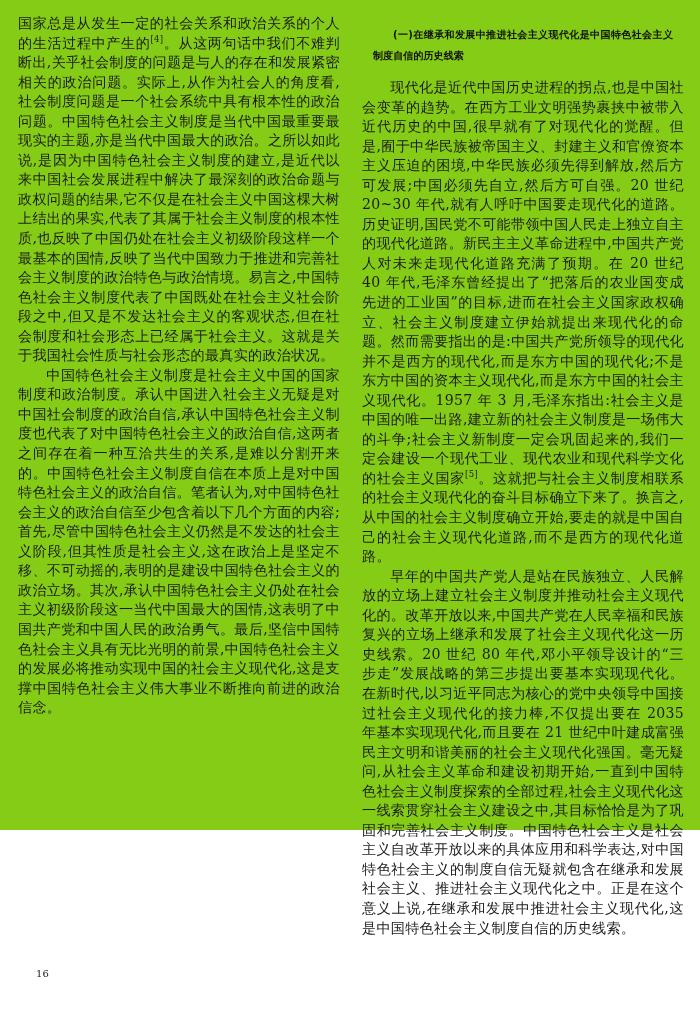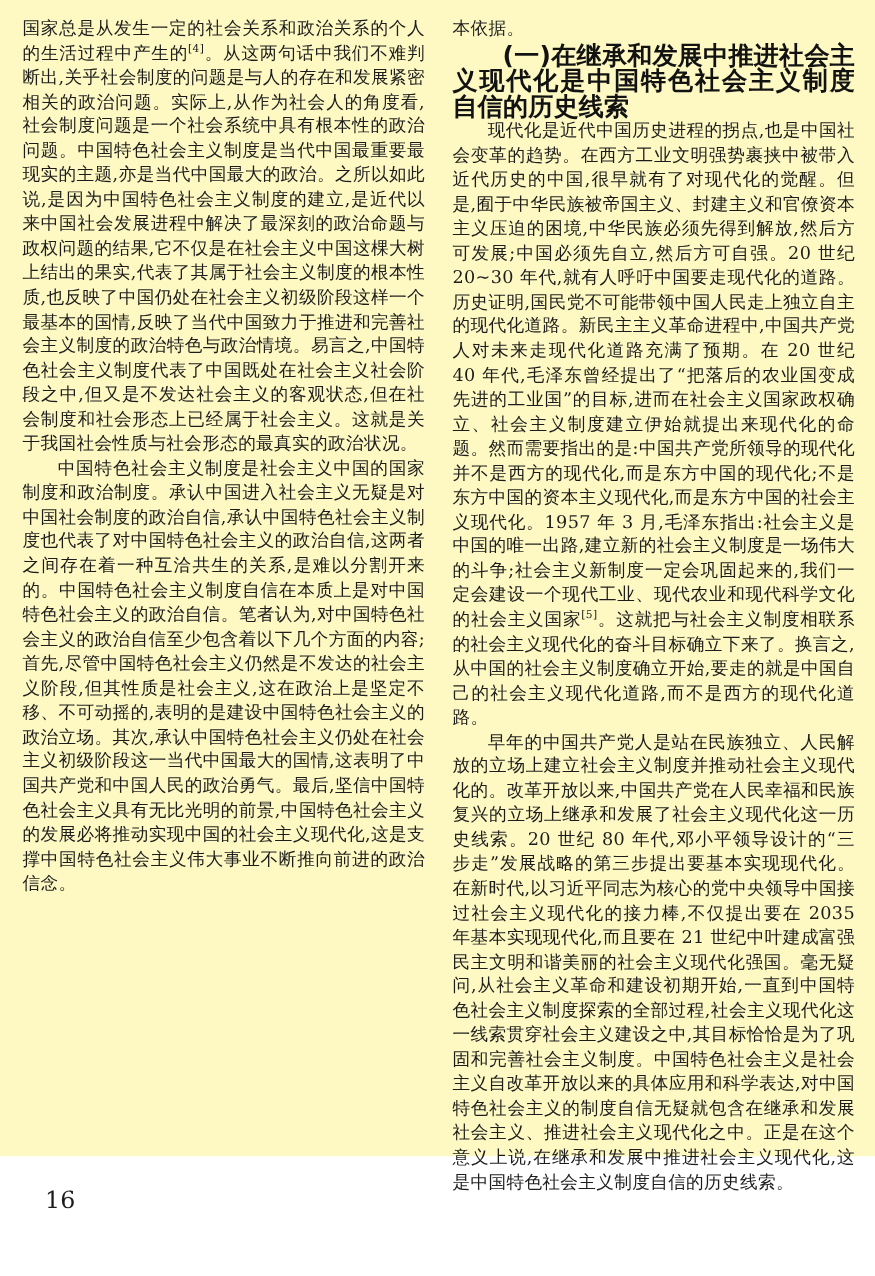--- a/index.html
+++ b/index.html
@@ -10,24 +10,24 @@
   body {
     width: 700px;
     height: 1021px;
     font-family: "DejaVu Serif", "Liberation Serif", serif;
     color: #1a1a1a;
     overflow: hidden;
   }
   .page {
     position: relative;
     width: 700px;
-    height: 925px;
+    height: 830px;
     box-sizing: border-box;
     padding: 14px 18px 0 18px;
-    background: #fef9c3;
+    background: #84cc16;
   }
   .columns {
     display: flex;
     flex-direction: row;
     gap: 22px;
     height: 975px;
   }
   .col {
     width: 322px;
     flex: 0 0 322px;
@@ -54,43 +54,43 @@
     line-height: 23px;
     font-weight: bold;
     text-indent: 2em;
     letter-spacing: 0.01em;
     font-family: "DejaVu Sans", "Liberation Sans", sans-serif;
     color: #121212;
     text-align: justify;
     text-justify: inter-ideograph;
   }
   h3.sub-heading {
-    margin: 0;
+    margin: 11px;
     padding: 0 0 1px 0;
-    font-size: 20px;
+    font-size: 10px;
     line-height: 20.5px;
     font-weight: bold;
     text-indent: 2em;
     letter-spacing: 0.01em;
     font-family: "DejaVu Sans", "Liberation Sans", sans-serif;
     color: #121212;
     text-align: justify;
     text-justify: inter-ideograph;
   }
   sup.footnote-ref {
     font-size: 8.5px;
     vertical-align: super;
     line-height: 0;
     font-family: "DejaVu Serif", "Liberation Serif", serif;
   }
   .page-number {
     position: absolute;
     left: 18px;
-    bottom: 21px;
-    font-size: 19px;
+    bottom: 7px;
+    font-size: 10px;
     line-height: 16px;
     color: #1c1c1c;
     font-family: "DejaVu Serif", "Liberation Serif", serif;
     letter-spacing: 0.01em;
   }
 </style>
 </head>
 <body>
 
 <div class="page">
@@ -102,21 +102,20 @@
 
       <p class="body-text">中国特色社会主义制度是社会主义中国的国家制度和政治制度。承认中国进入社会主义无疑是对中国社会制度的政治自信,承认中国特色社会主义制度也代表了对中国特色社会主义的政治自信,这两者之间存在着一种互洽共生的关系,是难以分割开来的。中国特色社会主义制度自信在本质上是对中国特色社会主义的政治自信。笔者认为,对中国特色社会主义的政治自信至少包含着以下几个方面的内容;首先,尽管中国特色社会主义仍然是不发达的社会主义阶段,但其性质是社会主义,这在政治上是坚定不移、不可动摇的,表明的是建设中国特色社会主义的政治立场。其次,承认中国特色社会主义仍处在社会主义初级阶段这一当代中国最大的国情,这表明了中国共产党和中国人民的政治勇气。最后,坚信中国特色社会主义具有无比光明的前景,中国特色社会主义的发展必将推动实现中国的社会主义现代化,这是支撑中国特色社会主义伟大事业不断推向前进的政治信念。</p>
 
 
 
       <div class="page-number">16</div>
     </div>
 
     <div class="col">
 
-      <p class="body-text no-indent">本依据。</p>
 
       <h3 class="sub-heading">(一)在继承和发展中推进社会主义现代化是中国特色社会主义制度自信的历史线索</h3>
 
       <p class="body-text"><span>现代化是近代中国历史进程的拐点,也是中国社会变革的趋势。在西方工业文明强势裹挟中被带入近代历史的中国,很早就有了对现代化的觉醒。但是,囿于中华民族被帝国主义、封建主义和官僚资本主义压迫的困境,中华民族必须先得到解放,然后方可发展;中国必须先自立,然后方可自强。20 世纪 20~30 年代,就有人呼吁中国要走现代化的道路。历史证明,国民党不可能带领中国人民走上独立自主的现代化道路。新民主主义革命进程中,中国共产党人对未来走现代化道路充满了预期。在 20 世纪 40 年代,毛泽东曾经提出了“把落后的农业国变成先进的工业国”的目标,进而在社会主义国家政权确立、社会主义制度建立伊始就提出来现代化的命题。然而需要指出的是:中国共产党所领导的现代化并不是西方的现代化,而是东方中国的现代化;不是东方中国的资本主义现代化,而是东方中国的社会主义现代化。1957 年 3 月,毛泽东指出:社会主义是中国的唯一出路,建立新的社会主义制度是一场伟大的斗争;社会主义新制度一定会巩固起来的,我们一定会建设一个现代工业、现代农业和现代科学文化的社会主义国家</span><sup class="footnote-ref">[5]</sup><span>。这就把与社会主义制度相联系的社会主义现代化的奋斗目标确立下来了。换言之,从中国的社会主义制度确立开始,要走的就是中国自己的社会主义现代化道路,而不是西方的现代化道路。</span></p>
 
       <p class="body-text">早年的中国共产党人是站在民族独立、人民解放的立场上建立社会主义制度并推动社会主义现代化的。改革开放以来,中国共产党在人民幸福和民族复兴的立场上继承和发展了社会主义现代化这一历史线索。20 世纪 80 年代,邓小平领导设计的“三步走”发展战略的第三步提出要基本实现现代化。在新时代,以习近平同志为核心的党中央领导中国接过社会主义现代化的接力棒,不仅提出要在 2035 年基本实现现代化,而且要在 21 世纪中叶建成富强民主文明和谐美丽的社会主义现代化强国。毫无疑问,从社会主义革命和建设初期开始,一直到中国特色社会主义制度探索的全部过程,社会主义现代化这一线索贯穿社会主义建设之中,其目标恰恰是为了巩固和完善社会主义制度。中国特色社会主义是社会主义自改革开放以来的具体应用和科学表达,对中国特色社会主义的制度自信无疑就包含在继承和发展社会主义、推进社会主义现代化之中。正是在这个意义上说,在继承和发展中推进社会主义现代化,这是中国特色社会主义制度自信的历史线索。</p>
 
     </div>
 
   </div>

